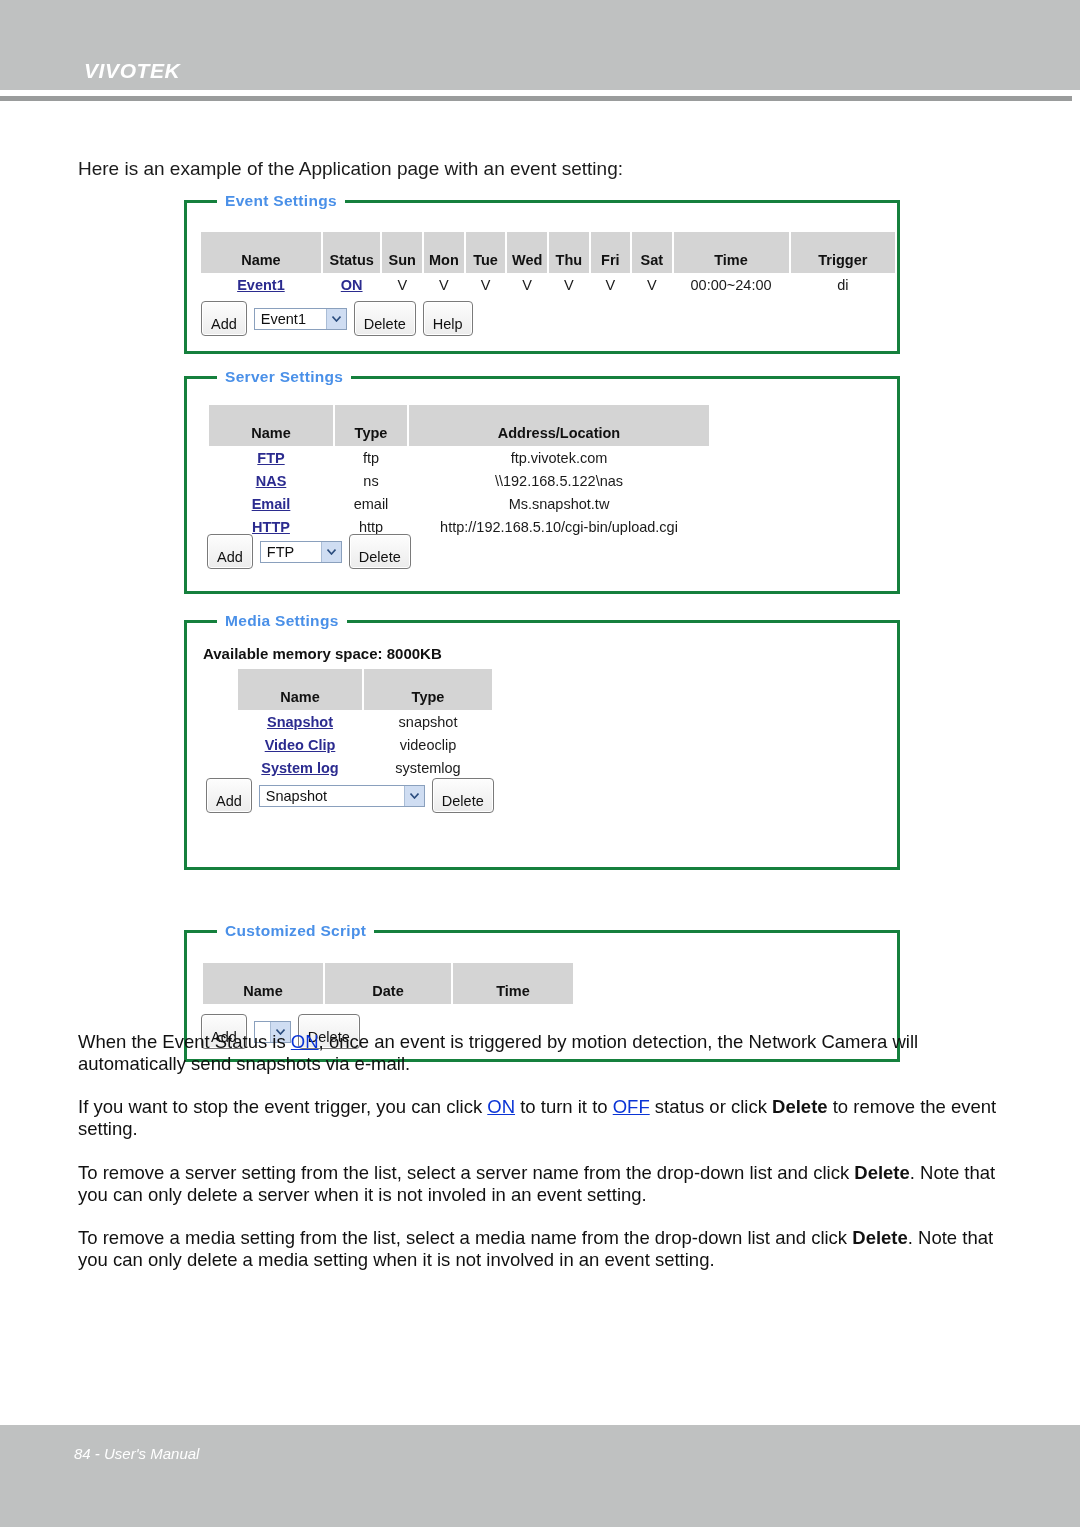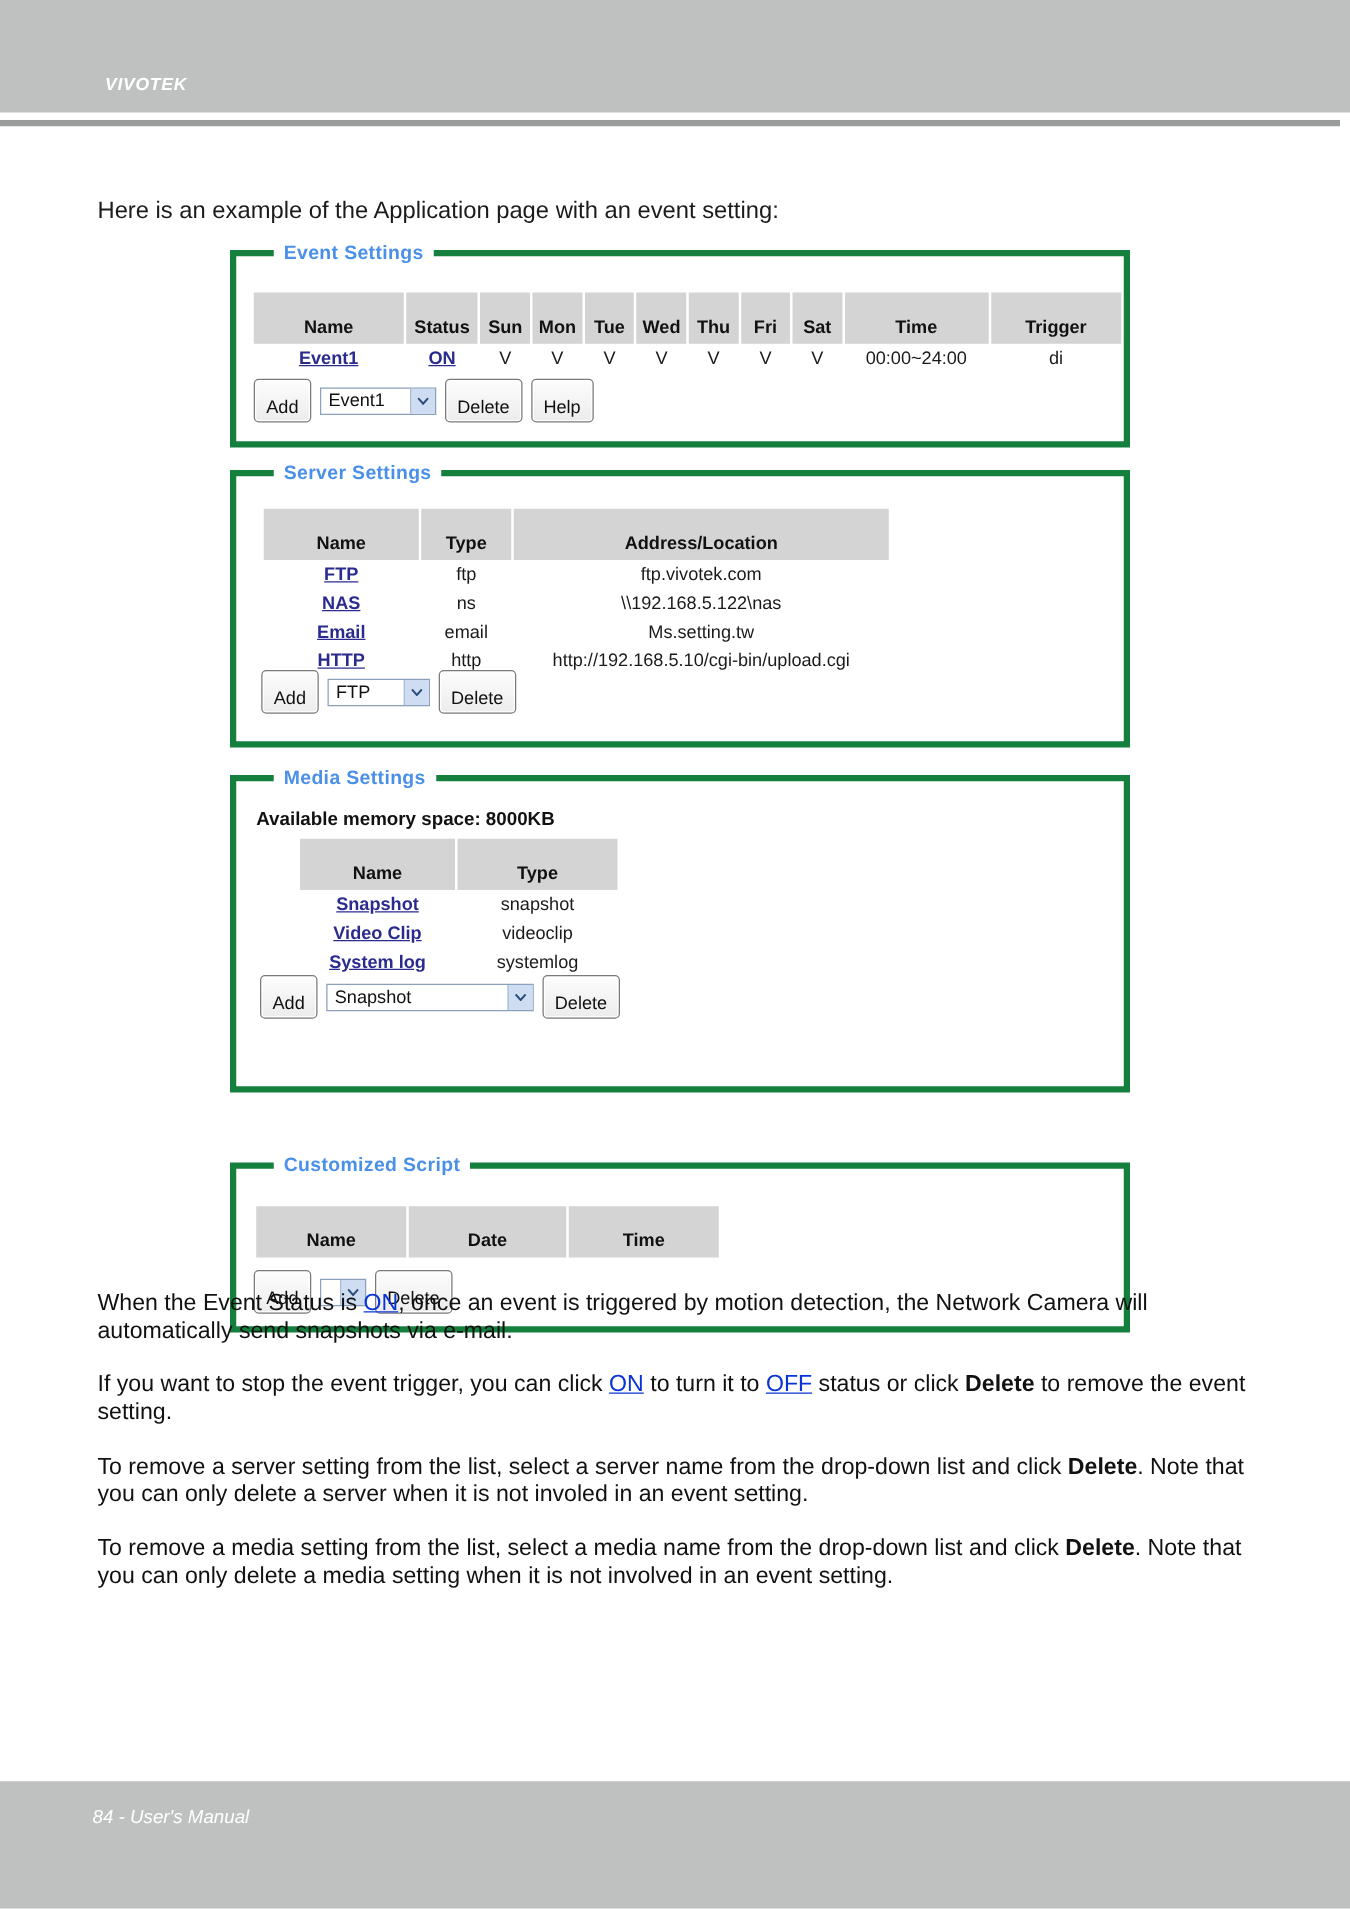--- a/index.html
+++ b/index.html
@@ -22,21 +22,21 @@
     left: 0;
     top: 0;
     width: 1080px;
     height: 90px;
     background: #bfc1c1;
   }
   .brand {
     position: absolute;
     left: 84px;
     top: 59px;
-    font-size: 14px;
+    font-size: 21px;
     font-weight: bold;
     font-style: italic;
     color: #ffffff;
     letter-spacing: 0.6px;
   }
   .header-rule {
     position: absolute;
     left: 0;
     top: 96px;
     width: 1072px;
@@ -85,21 +85,21 @@
     text-decoration: underline;
   }
   .p1 { top: 1031px; }
   .p2 { top: 1096px; }
   .p3 { top: 1162px; }
   .p4 { top: 1227px; }
 
   
   .panel {
     position: absolute;
-    border: 5px solid #15803d;
+    border: 3px solid #15803d;
     background: #ffffff;
   }
   .panel-legend {
     position: absolute;
     top: -11px;
     left: 30px;
     background: #ffffff;
     padding: 0 8px;
     font-size: 15.5px;
     font-weight: bold;
@@ -319,21 +319,21 @@
         <td>ftp.vivotek.com</td>
       </tr>
       <tr>
         <td class="namecell"><span class="rowlink">NAS</span></td>
         <td>ns</td>
         <td>\\192.168.5.122\nas</td>
       </tr>
       <tr>
         <td class="namecell"><span class="rowlink">Email</span></td>
         <td>email</td>
-        <td>Ms.setting.tw</td>
+        <td>Ms.snapshot.tw</td>
       </tr>
       <tr>
         <td class="namecell"><span class="rowlink">HTTP</span></td>
         <td>http</td>
         <td>http://192.168.5.10/cgi-bin/upload.cgi</td>
       </tr>
     </tbody>
   </table>
 
   <div class="ctrl-row" id="ctrl-server">

